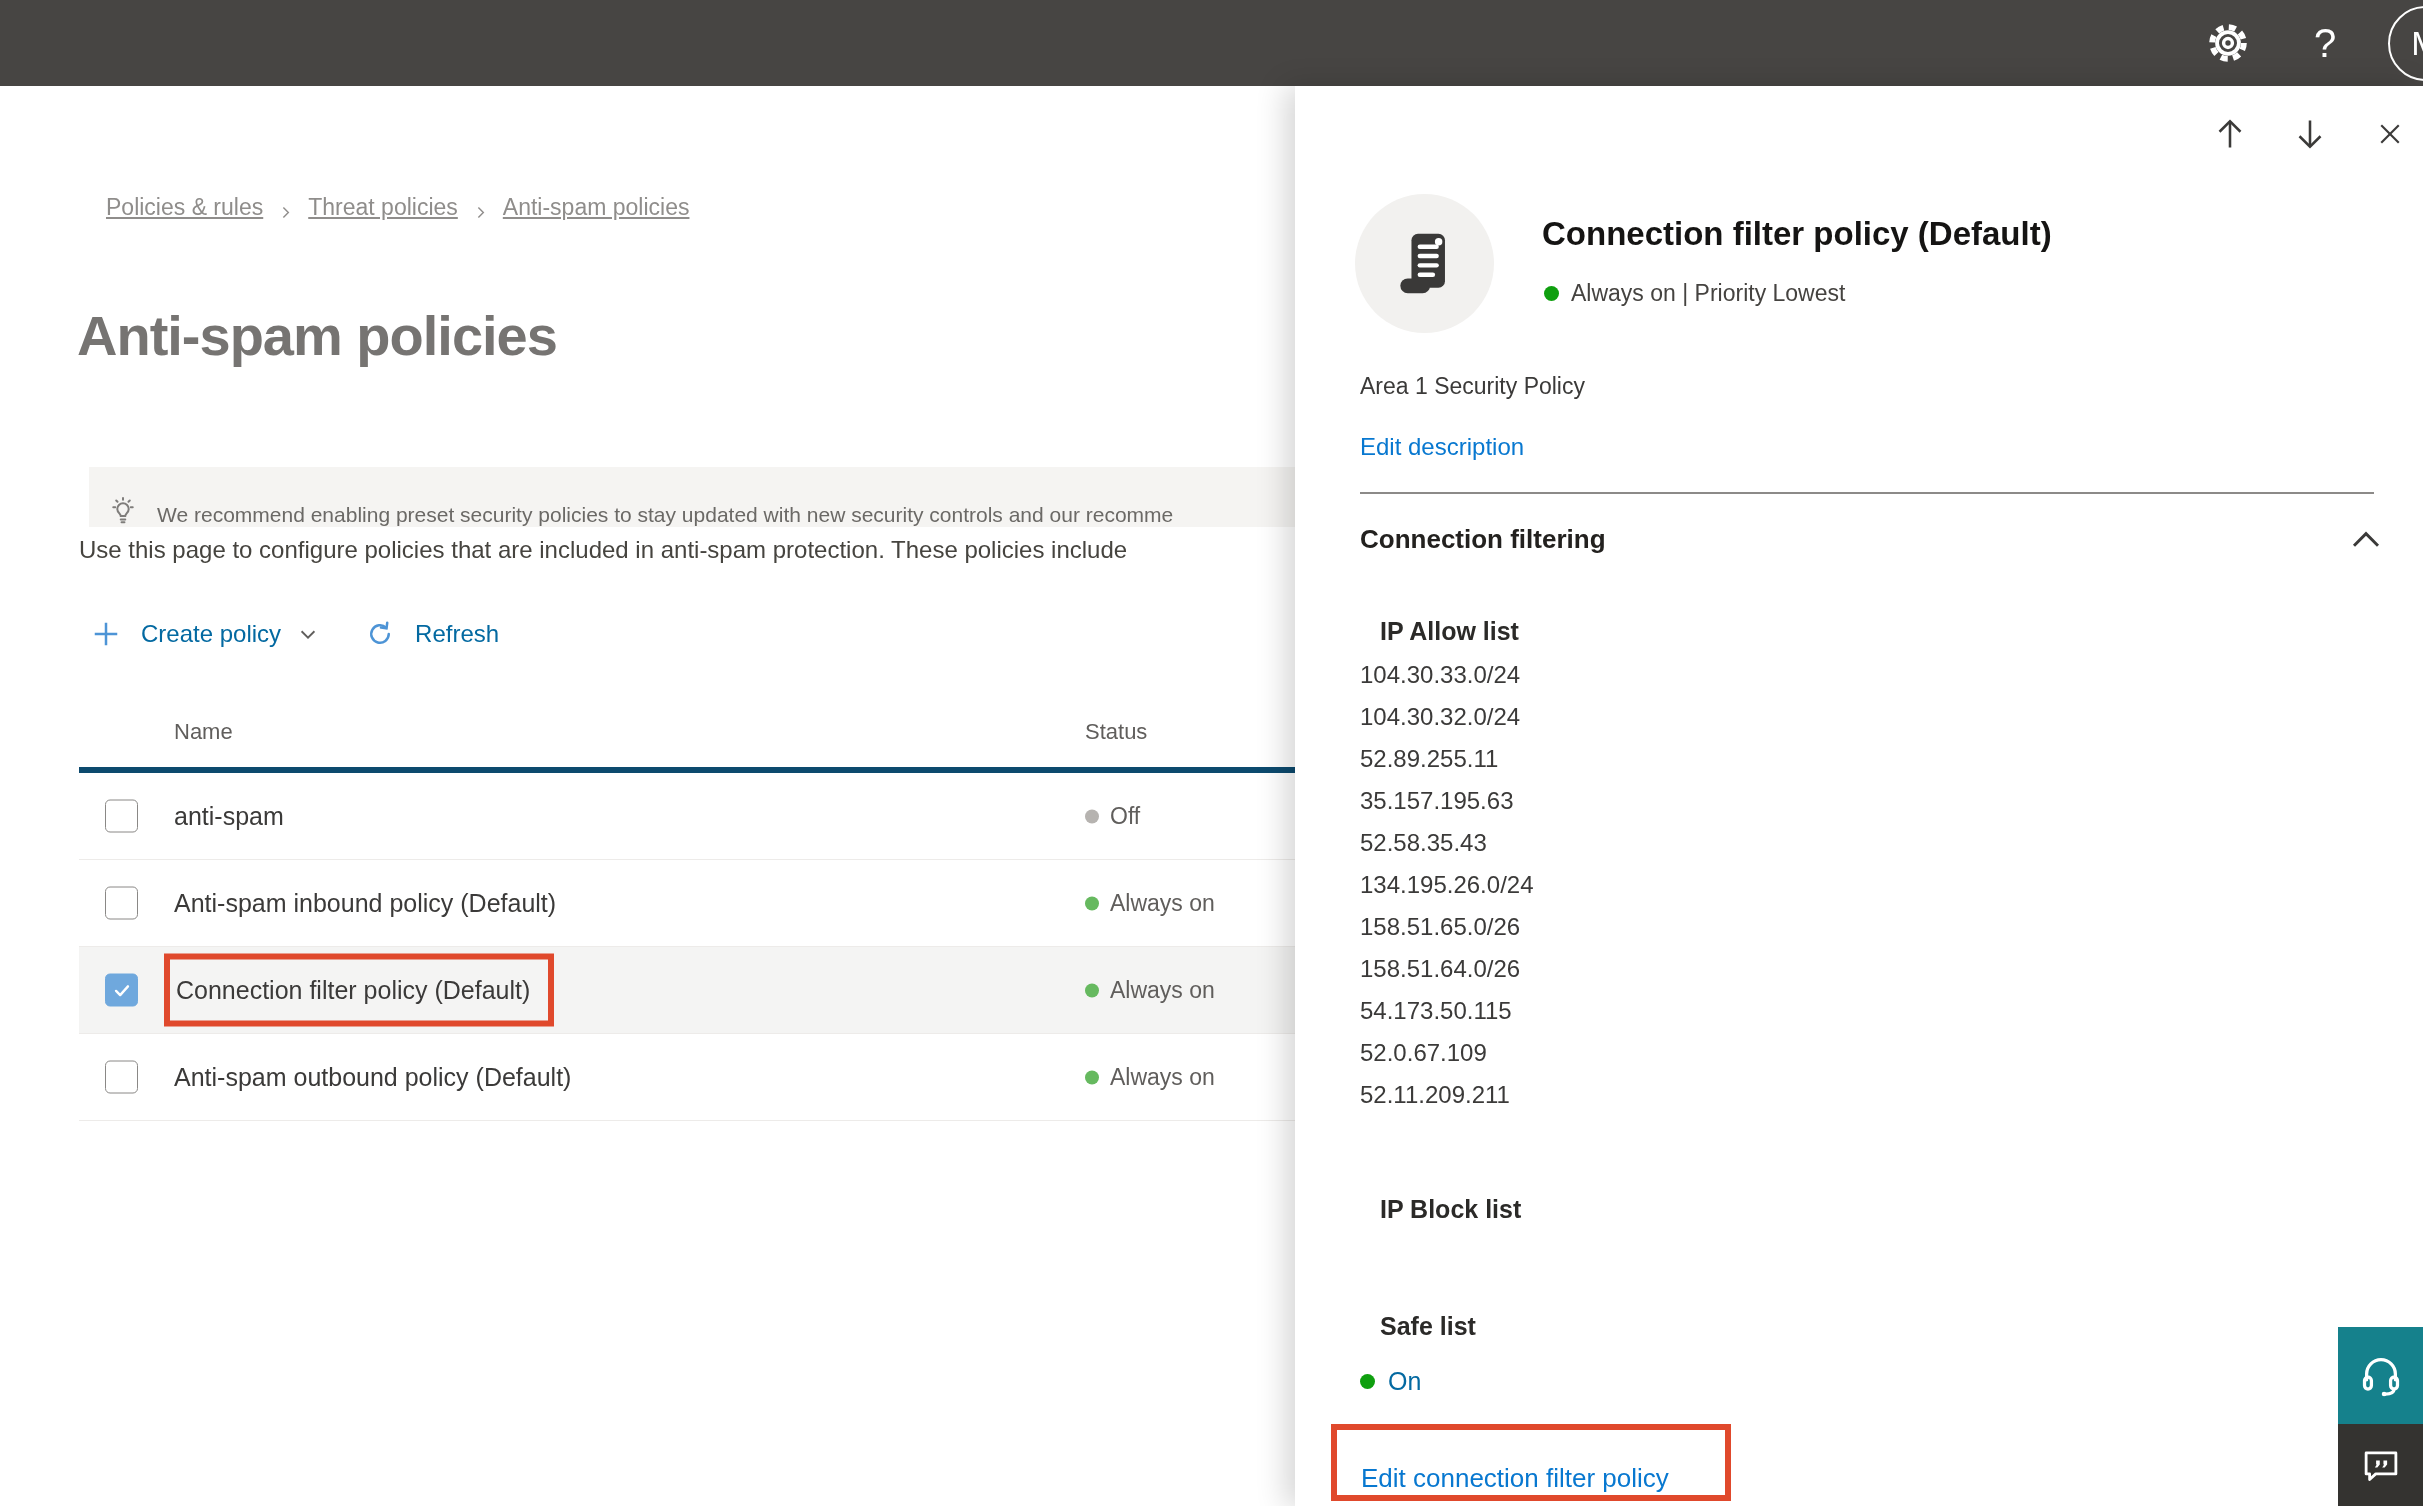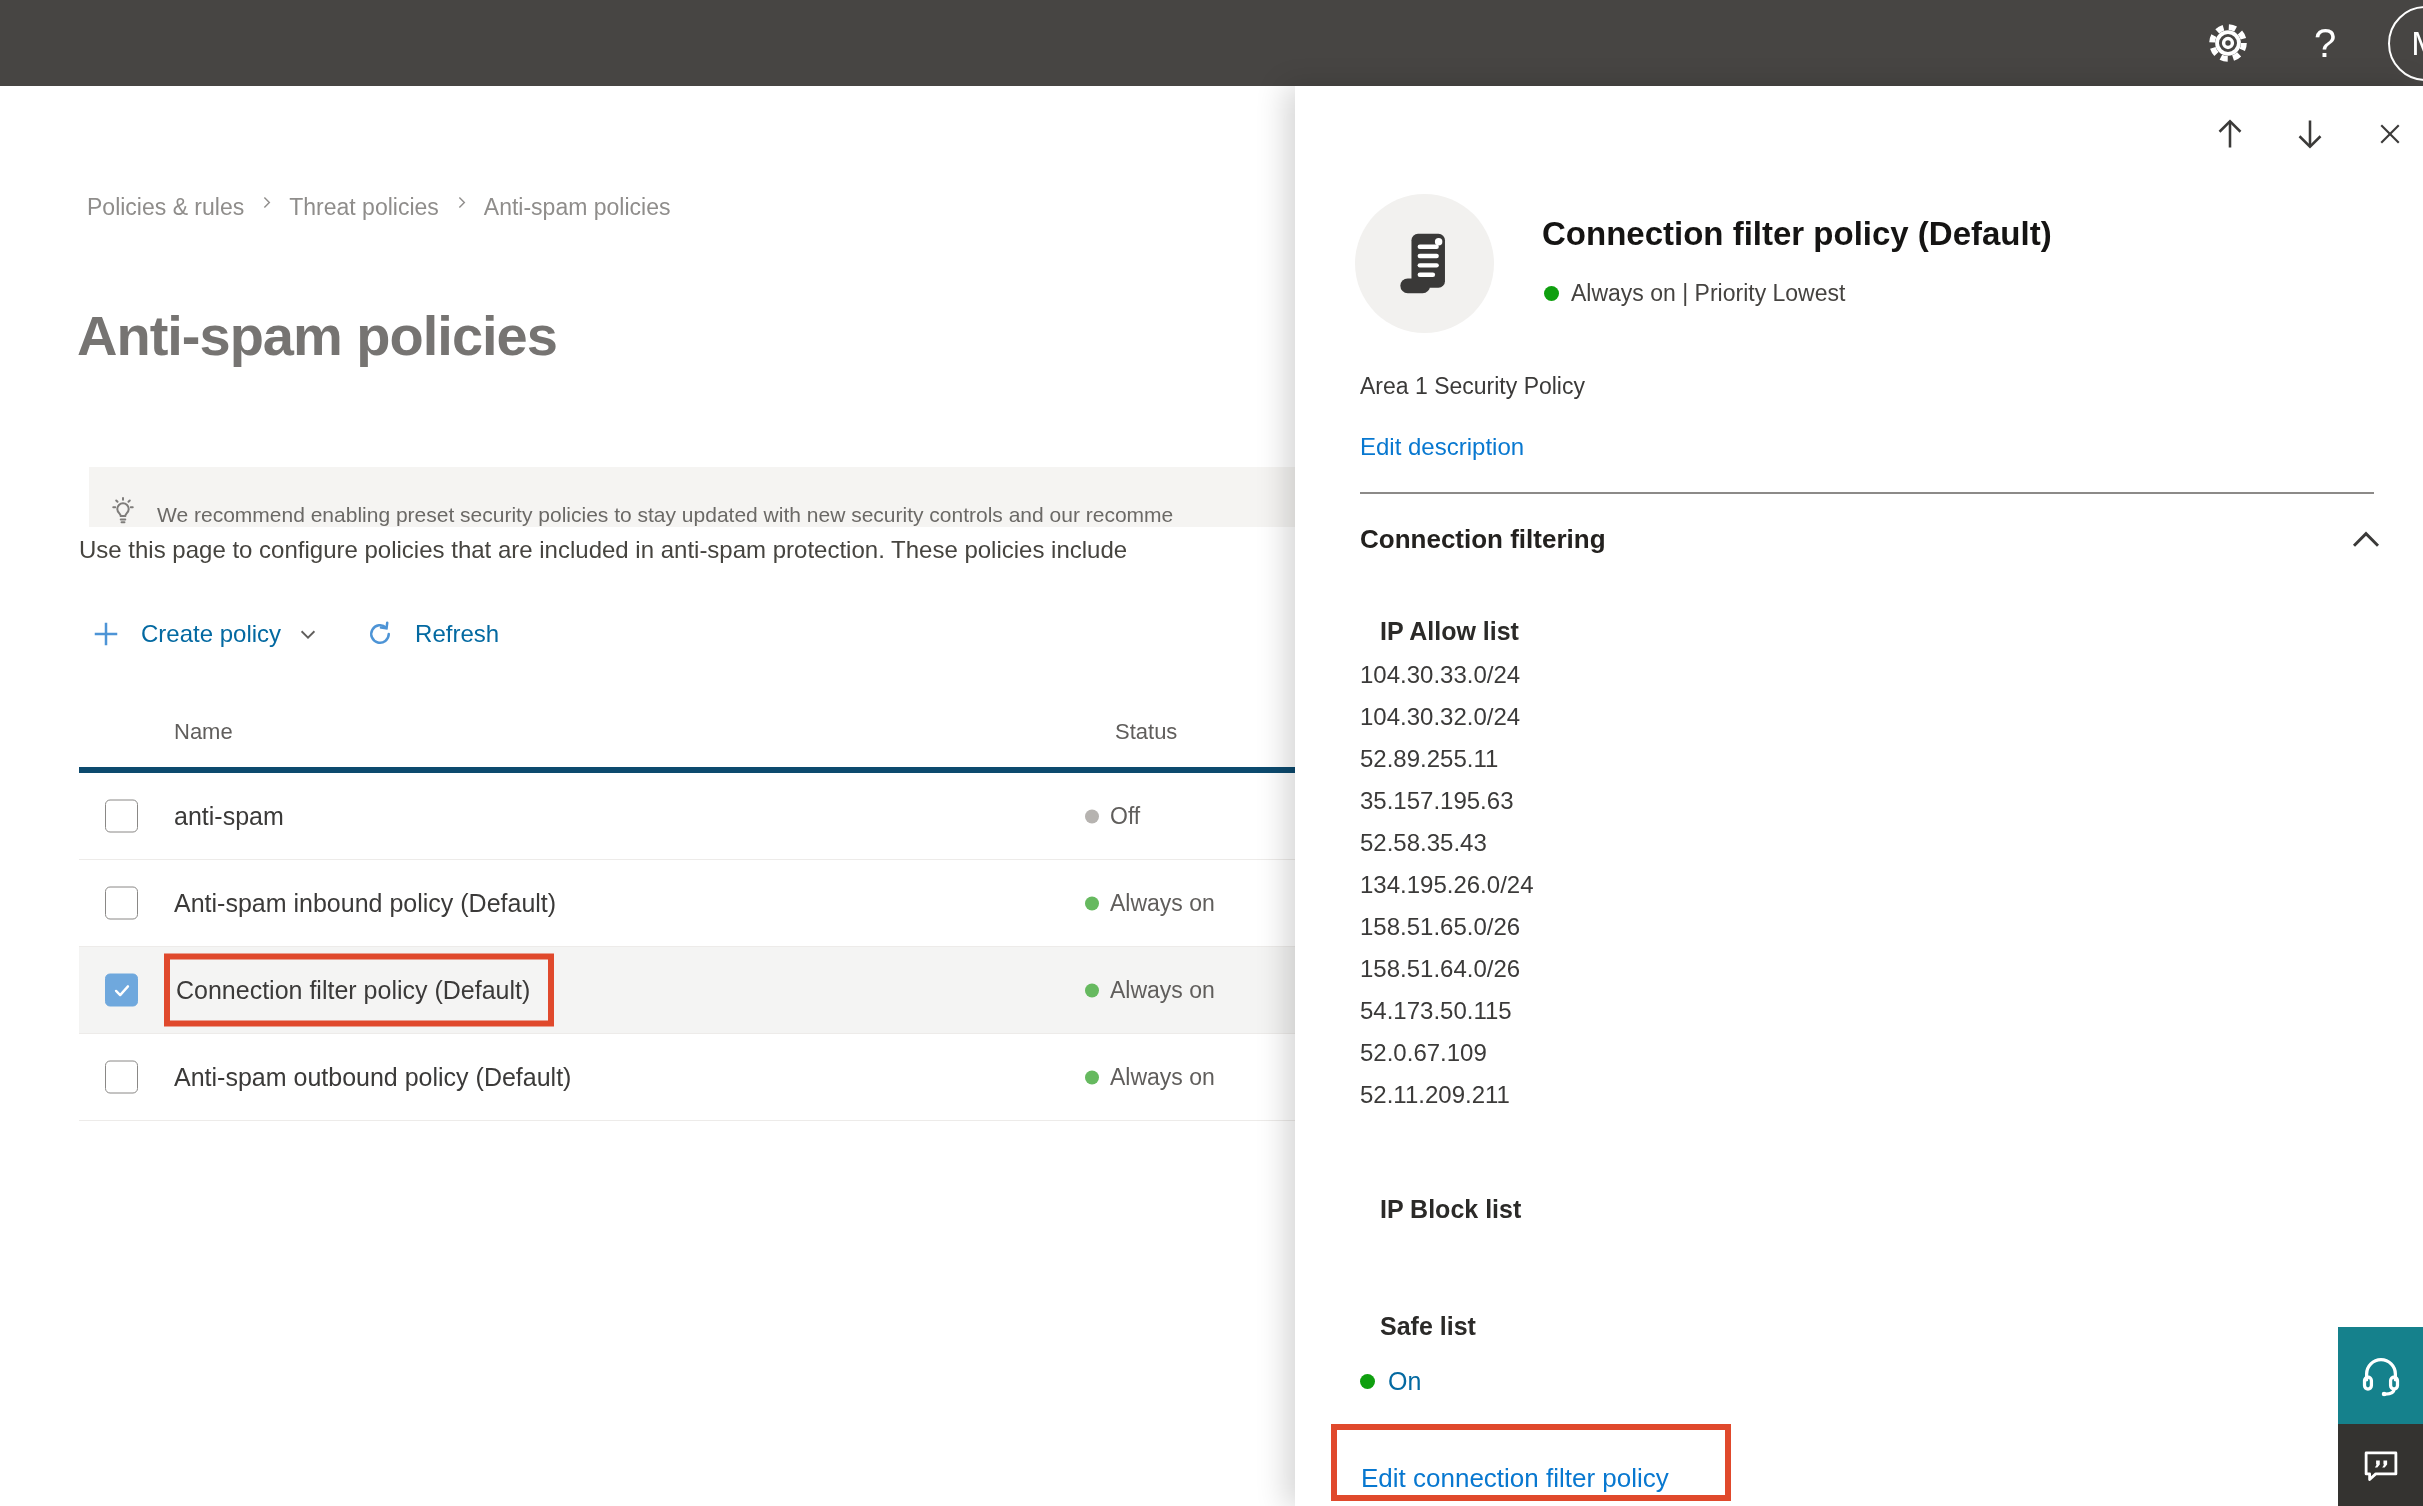--- a/index.html
+++ b/index.html
@@ -9,36 +9,36 @@
     -webkit-font-smoothing:antialiased;
   }
   
   .topbar{position:absolute;left:0;top:0;width:2424px;height:86px;background:#474543;}
   .topbar .icon-btn{position:absolute;top:50%;transform:translateY(-50%);display:flex;align-items:center;justify-content:center;cursor:pointer;}
   .gear{left:2205px;width:46px;height:46px;}
   .help{left:2307px;width:36px;height:50px;color:#ffffff;font-size:40px;font-weight:400;}
   .avatar{position:absolute;left:2388px;top:6px;width:71px;height:71px;border:2.5px solid #ffffff;border-radius:50%;
     display:flex;align-items:center;justify-content:center;color:#fff;font-size:34px;}
   
-  .breadcrumb{position:absolute;left:87px;top:194px;display:flex;align-items:flex-start;gap:14px;font-size:23px;color:#8f8d8b;}
+  .breadcrumb{position:absolute;left:106px;top:194px;display:flex;align-items:flex-end;gap:14px;font-size:23px;color:#8f8d8b;text-decoration:underline;}
   .breadcrumb .crumb{cursor:pointer;}
   .page-title{position:absolute;left:77px;top:303px;font-size:56px;font-weight:bold;color:#767472;letter-spacing:-1px;}
   .banner{position:absolute;left:89px;top:467px;width:1228px;height:60px;background:#f5f4f2;
     display:flex;align-items:flex-end;padding-left:18px;gap:18px;font-size:21px;color:#6b6966;
     white-space:nowrap;overflow:hidden;box-sizing:border-box;}
   .page-desc{position:absolute;left:79px;top:536px;width:1216px;font-size:24px;color:#46443f;white-space:nowrap;overflow:hidden;}
   .toolbar{position:absolute;left:91px;top:606px;height:55px;display:flex;align-items:center;font-size:24px;color:#0369a1;}
   .toolbar .tb-label{margin-left:20px;cursor:pointer;}
   .toolbar .chev{margin-left:16px;}
   .toolbar .refresh-icon{margin-left:46px;}
   
   .table{position:absolute;left:79px;top:683px;width:1216px;}
   .thead{position:relative;height:84px;border-bottom:6px solid #0c4a6e;font-size:22px;color:#605e5c;}
   .thead .col-name{position:absolute;left:95px;bottom:22px;cursor:pointer;}
-  .thead .col-status{position:absolute;left:1036px;bottom:22px;cursor:pointer;}
+  .thead .col-status{position:absolute;left:1006px;bottom:22px;cursor:pointer;}
   .t-row{position:relative;height:86px;border-bottom:1px solid #edebe9;cursor:pointer;}
   .t-row.selected{background:#f4f4f3;}
   .cb{position:absolute;left:26px;top:50%;transform:translateY(-50%);width:33px;height:33px;border:1.5px solid #8a8886;
     border-radius:5px;background:#fff;box-sizing:border-box;display:flex;align-items:center;justify-content:center;}
   .cb svg{display:none;}
   .cb.checked{background:var(--cbblue);border-color:var(--cbblue);}
   .cb.checked svg{display:block;}
   .row-name{position:absolute;left:95px;top:50%;transform:translateY(-50%);font-size:25px;color:#3b3a39;white-space:nowrap;}
   .row-name.annotated{left:85px;border:6px solid var(--red);height:61px;line-height:61px;padding:0 18px 0 6px;}
   .row-status{position:absolute;left:1006px;top:50%;transform:translateY(-50%);display:flex;align-items:center;gap:11px;

